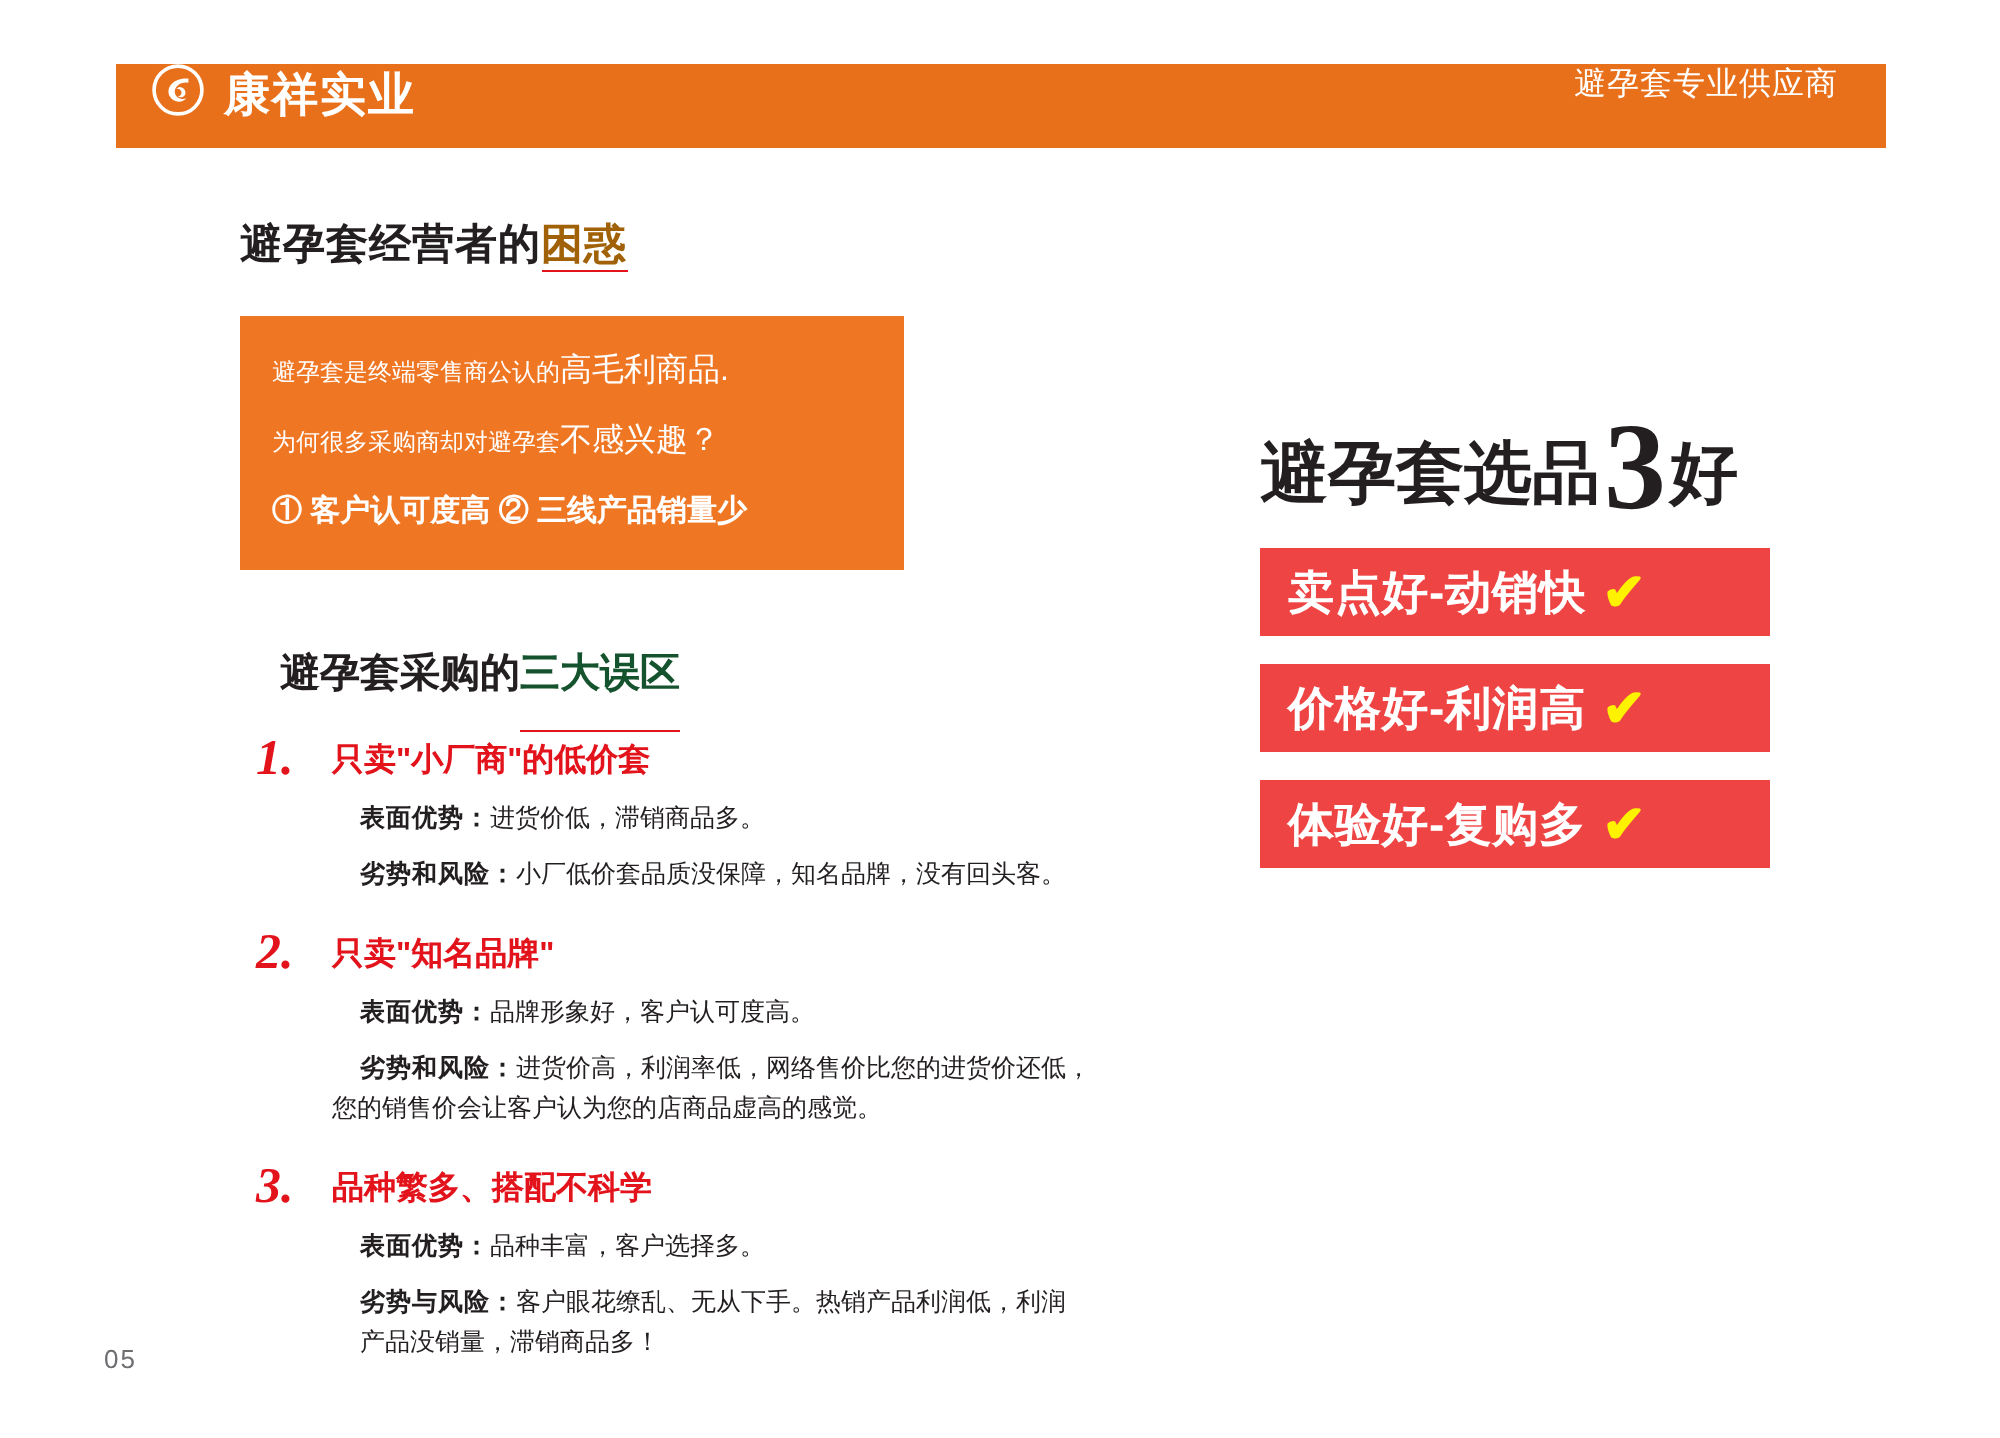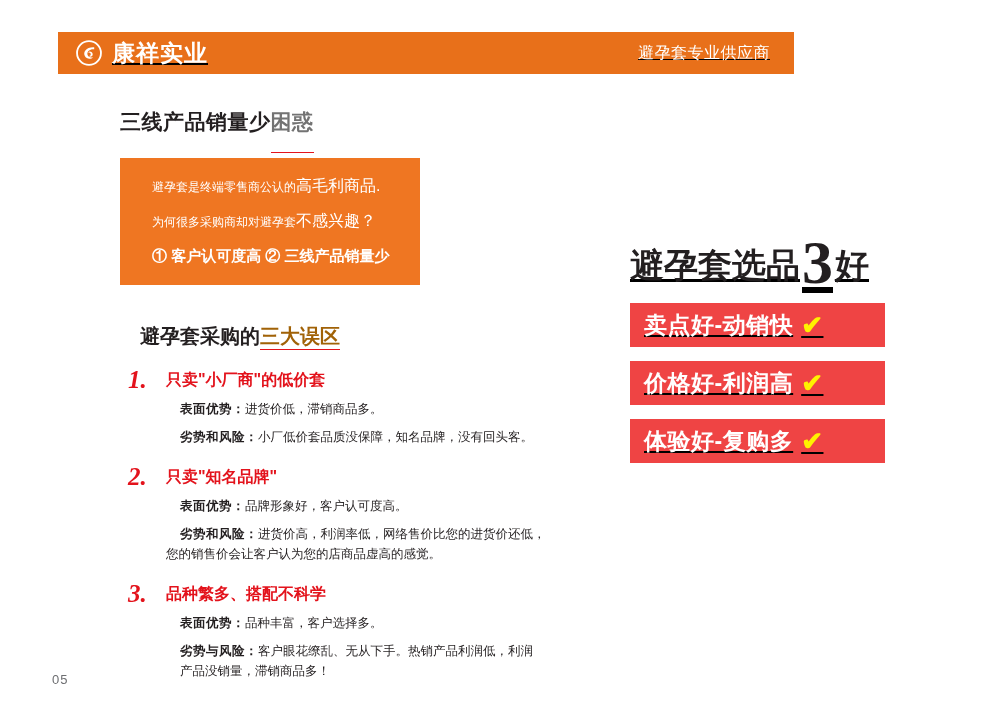--- a/index.html
+++ b/index.html
@@ -16,26 +16,25 @@
     height: 719px;
     background: #ffffff;
     overflow: hidden;
   }
 
   
   .header {
     position: absolute;
     left: 58px;
     top: 32px;
-    width: 736px;
+    width: 885px;
     height: 42px;
     background: #e8701a;
     display: flex;
-    align-items: center;
-    text-decoration: underline;
+    align-items: flex-start;
   }
   .logo-mark {
     width: 26px;
     height: 26px;
     margin-left: 18px;
     margin-right: 10px;
     flex: 0 0 auto;
   }
   .brand-name {
     color: #ffffff;
@@ -59,54 +58,54 @@
     width: 480px;
   }
   .sec-title {
     font-size: 21px;
     font-weight: bold;
     color: #231f20;
     letter-spacing: 0.5px;
     white-space: nowrap;
   }
   .sec-title .hl {
-    color: #737373;
+    color: #a16207;
     border-bottom: 1.5px solid #e3131c;
-    padding-bottom: 19px;
+    padding-bottom: 1px;
   }
 
   .orange-box {
     margin-top: 22px;
-    width: 300px;
+    width: 332px;
     background: #ef7622;
     color: #ffffff;
-    padding: 16px 16px 18px 32px;
+    padding: 16px 16px 18px 16px;
     box-sizing: border-box;
   }
   .ob-line {
     line-height: 1.55;
     white-space: nowrap;
   }
   .ob-line + .ob-line { margin-top: 10px; }
   .ob-sm { font-size: 12px; }
   .ob-lg { font-size: 16px; }
   .ob-md { font-size: 15px; font-weight: bold; }
 
   .sub-title {
     margin-top: 38px;
     margin-left: 20px;
     font-size: 20px;
     font-weight: bold;
     color: #231f20;
     white-space: nowrap;
   }
   .sub-title .hl {
-    color: #a16207;
+    color: #14532d;
     border-bottom: 1.5px solid #e3131c;
-    padding-bottom: 2px;
+    padding-bottom: 17px;
     font-family: Liberation Serif, serif;
   }
 
   .item {
     margin-top: 20px;
     position: relative;
     padding-left: 46px;
   }
   .item-num {
     position: absolute;
@@ -134,23 +133,22 @@
   .item-row .lbl {
     font-weight: bold;
     letter-spacing: 0.5px;
   }
   .item-row .cont { padding-left: 0; }
 
   
   .right-col {
     position: absolute;
     left: 630px;
-    top: 232px;
+    top: 204px;
     width: 300px;
-    text-decoration: underline;
   }
   .right-title {
     font-size: 34px;
     font-weight: bold;
     color: #231f20;
     letter-spacing: 0px;
     white-space: nowrap;
     display: flex;
     align-items: baseline;
   }
@@ -206,21 +204,21 @@
       <path d="M70 28 C40 26, 26 46, 34 62 C40 74, 58 76, 66 66 C58 70, 46 66, 44 56 C42 44, 54 34, 70 36 Z" fill="#ffffff"></path>
       <path d="M52 44 C60 44, 66 50, 64 58 C62 64, 54 66, 50 62 C56 62, 58 56, 56 52 C54 48, 50 47, 46 48 Z" fill="#ffffff"></path>
     </svg>
     <span class="brand-name">康祥实业</span>
     <span class="header-tag">避孕套专业供应商</span>
   </div>
 
   <div class="left-col">
 
     <div class="sec-title">
-      <span>三线产品销量少</span><span class="hl">困惑</span>
+      <span>避孕套经营者的</span><span class="hl">困惑</span>
     </div>
 
     <div class="orange-box">
       <div class="ob-line">
         <span class="ob-sm">避孕套是终端零售商公认的</span><span class="ob-lg">高毛利商品.</span>
       </div>
       <div class="ob-line">
         <span class="ob-sm">为何很多采购商却对避孕套</span><span class="ob-lg">不感兴趣？</span>
       </div>
       <div class="ob-line ob-md">① 客户认可度高 ② 三线产品销量少</div>

